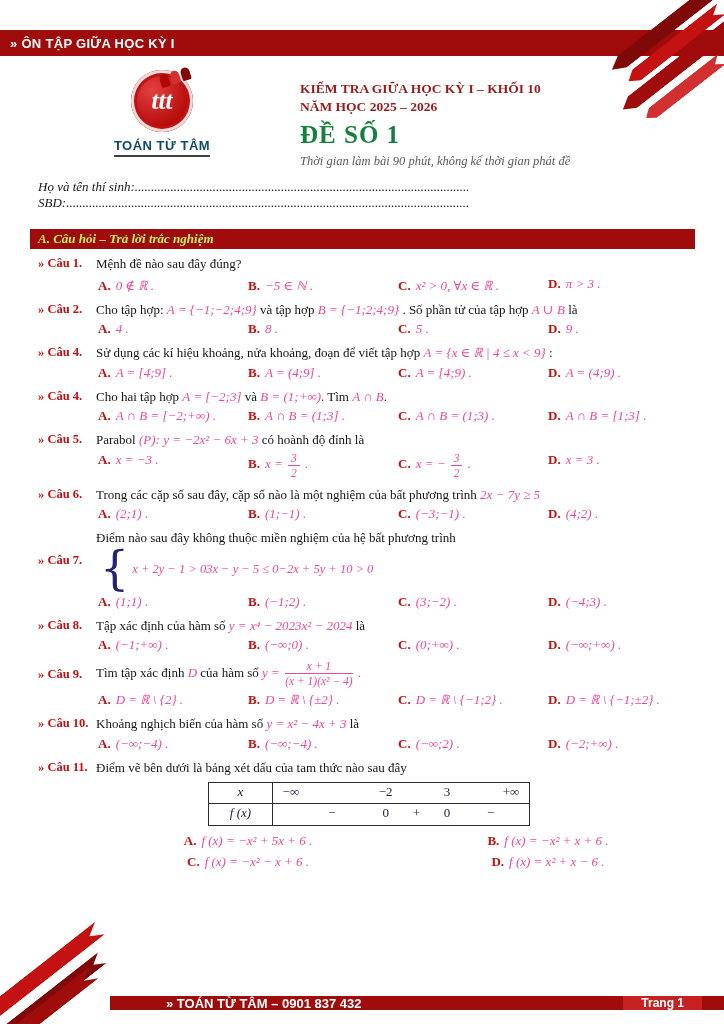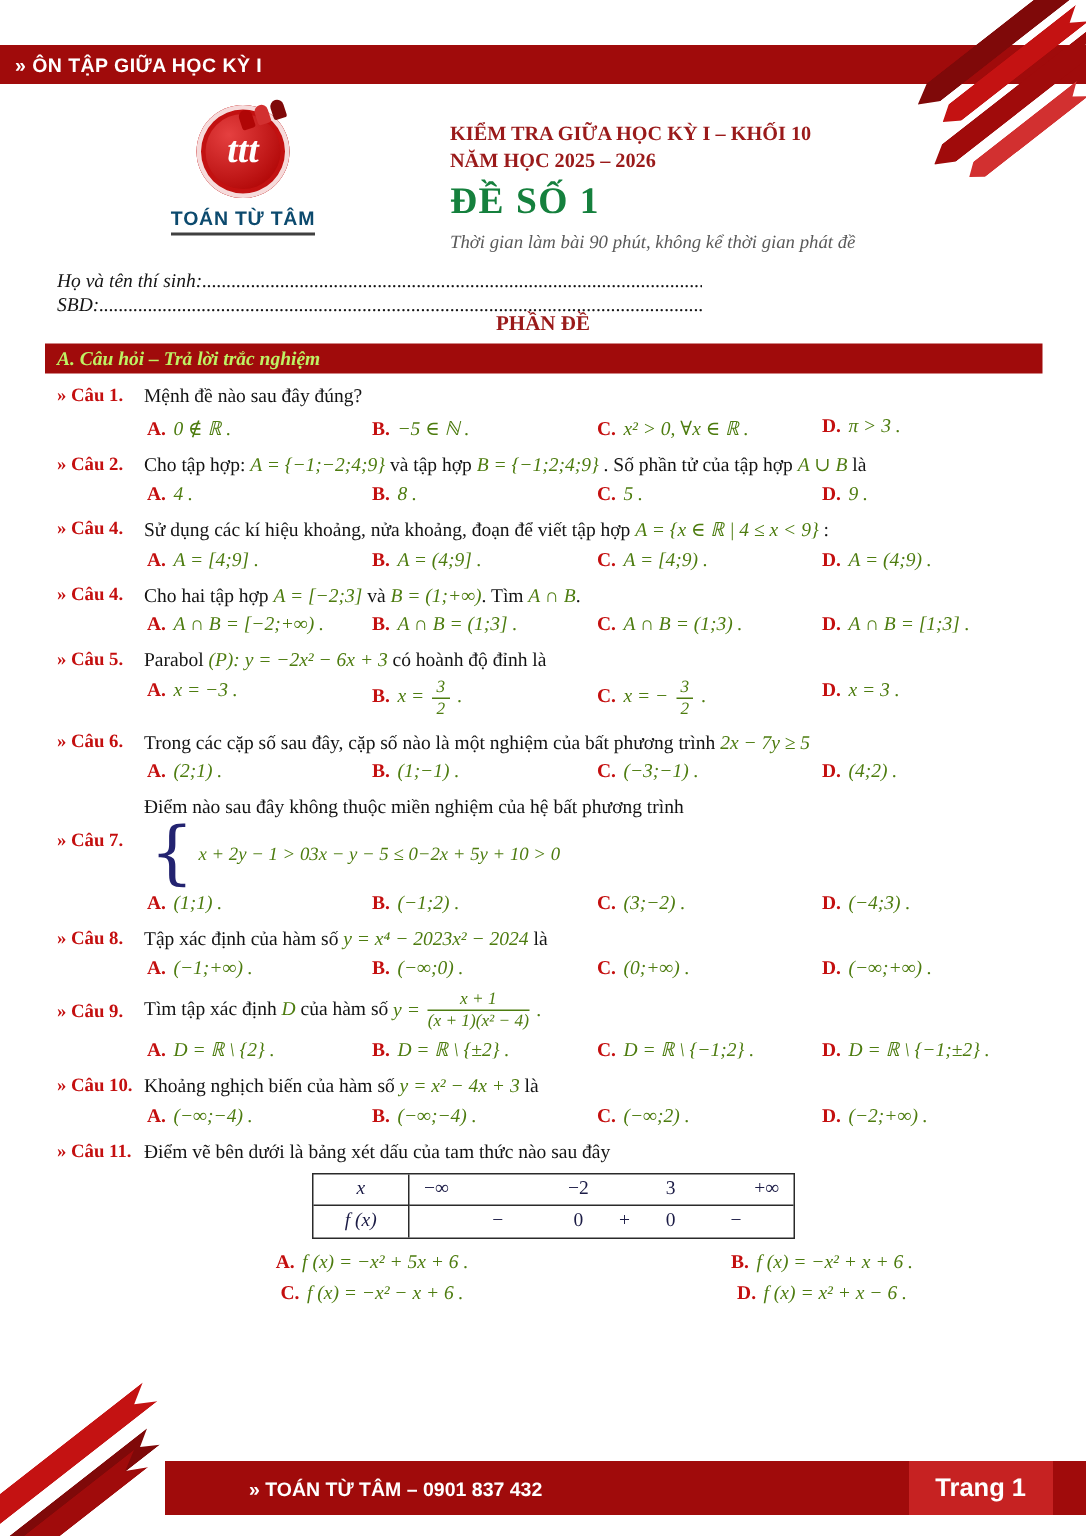--- a/index.html
+++ b/index.html
@@ -33,45 +33,45 @@
   .phan-de{position:absolute;top:209px;left:0;width:100%;text-align:center;font-weight:bold;color:#9a1a1a;font-size:14px;}
   .section-bar{position:absolute;top:229px;left:30px;right:29px;background:#a00b0b;color:#bef264;
                font-weight:bold;font-style:italic;font-size:13px;padding:2px 8px;box-sizing:border-box;}
   
   .questions{position:absolute;top:255px;left:38px;right:26px;}
   .question{margin-bottom:7px;}
   .q-head{display:flex;align-items:flex-start;}
   .q-head.center{align-items:center;}
   .q-label{color:#c40f0f;font-weight:bold;font-size:12.5px;flex:0 0 58px;white-space:nowrap;padding-top:1px;}
   .q-text{flex:1;line-height:1.35;}
-  .math{color:#4d7c0f;font-style:italic;}
+  .math{color:#ec4899;font-style:italic;}
   .opts{display:grid;grid-template-columns:repeat(4,1fr);padding-left:60px;margin-top:3px;}
   .opts.two{grid-template-columns:repeat(2,1fr);row-gap:5px;text-align:center;}
   .opt{white-space:nowrap;}
   .opt-letter{color:#c40f0f;font-weight:bold;margin-right:5px;}
   .frac{display:inline-block;text-align:center;vertical-align:middle;line-height:1.05;font-size:11.5px;margin:0 2px;}
   .frac .num{display:block;padding:0 3px 1px;border-bottom:1px solid currentColor;}
   .frac .den{display:block;padding-top:1px;}
   .system{display:inline-flex;align-items:center;vertical-align:middle;margin-left:4px;}
   .brace{font-size:46px;line-height:.95;font-weight:400;color:#232370;margin-right:3px;font-family:"DejaVu Serif",serif;}
   .sys-lines{display:flex;flex-direction:row;line-height:1.3;font-size:12.5px;}
   
   .sign-table{display:grid;grid-template-columns:64px 256px;border:1.3px solid #2a2a2a;width:320px;margin:6px 0 7px 170px;}
   .st-cell{padding:1px 0;height:21px;box-sizing:border-box;}
   .st-label{border-right:1.3px solid #2a2a2a;text-align:center;font-style:italic;color:#1c1c46;}
   .st-top{border-bottom:1.3px solid #2a2a2a;}
   .st-vals{position:relative;color:#1c1c46;}
   .st-vals span{position:absolute;transform:translateX(-50%);top:1px;}
   
-  .footer-bar{position:absolute;left:110px;right:0;bottom:14px;height:36px;background:#a00b0b;z-index:2;
+  .footer-bar{position:absolute;left:110px;right:0;bottom:14px;height:14px;background:#a00b0b;z-index:2;
               display:flex;align-items:center;}
   .footer-text{color:#fff;font-weight:bold;font-size:13px;margin-left:56px;
                font-family:"Liberation Sans","DejaVu Sans",sans-serif;}
   .page-badge{position:absolute;right:22px;top:0;bottom:0;background:#c62222;color:#fff;display:flex;align-items:center;
-              padding:0 18px;font-weight:bold;font-size:17px;font-family:"Liberation Sans","DejaVu Sans",sans-serif;}
+              padding:0 18px;font-weight:bold;font-size:12px;font-family:"Liberation Sans","DejaVu Sans",sans-serif;}
 </style>
 </head>
 <body>
 
 <div class="page">
 
   <div class="topbar">
     <span>» ÔN TẬP GIỮA HỌC KỲ I</span>
   </div>
 
@@ -93,21 +93,20 @@
     <div class="exam-line">NĂM HỌC 2025 – 2026</div>
     <div class="exam-code">ĐỀ SỐ 1</div>
     <div class="time-note">Thời gian làm bài 90 phút, không kể thời gian phát đề</div>
   </div>
 
   <div class="student">
     <div>Họ và tên thí sinh:..............................................................................................................</div>
     <div>SBD:.............................................................................................................................................</div>
   </div>
 
-  <div class="phan-de">PHẦN ĐỀ</div>
   <div class="section-bar">A. Câu hỏi – Trả lời trắc nghiệm</div>
 
   <div class="questions">
 
     <div class="question">
       <div class="q-head">
         <span class="q-label">» Câu 1.</span>
         <span class="q-text"><span>Mệnh đề nào sau đây đúng?</span></span>
       </div>
       <div class="opts">

